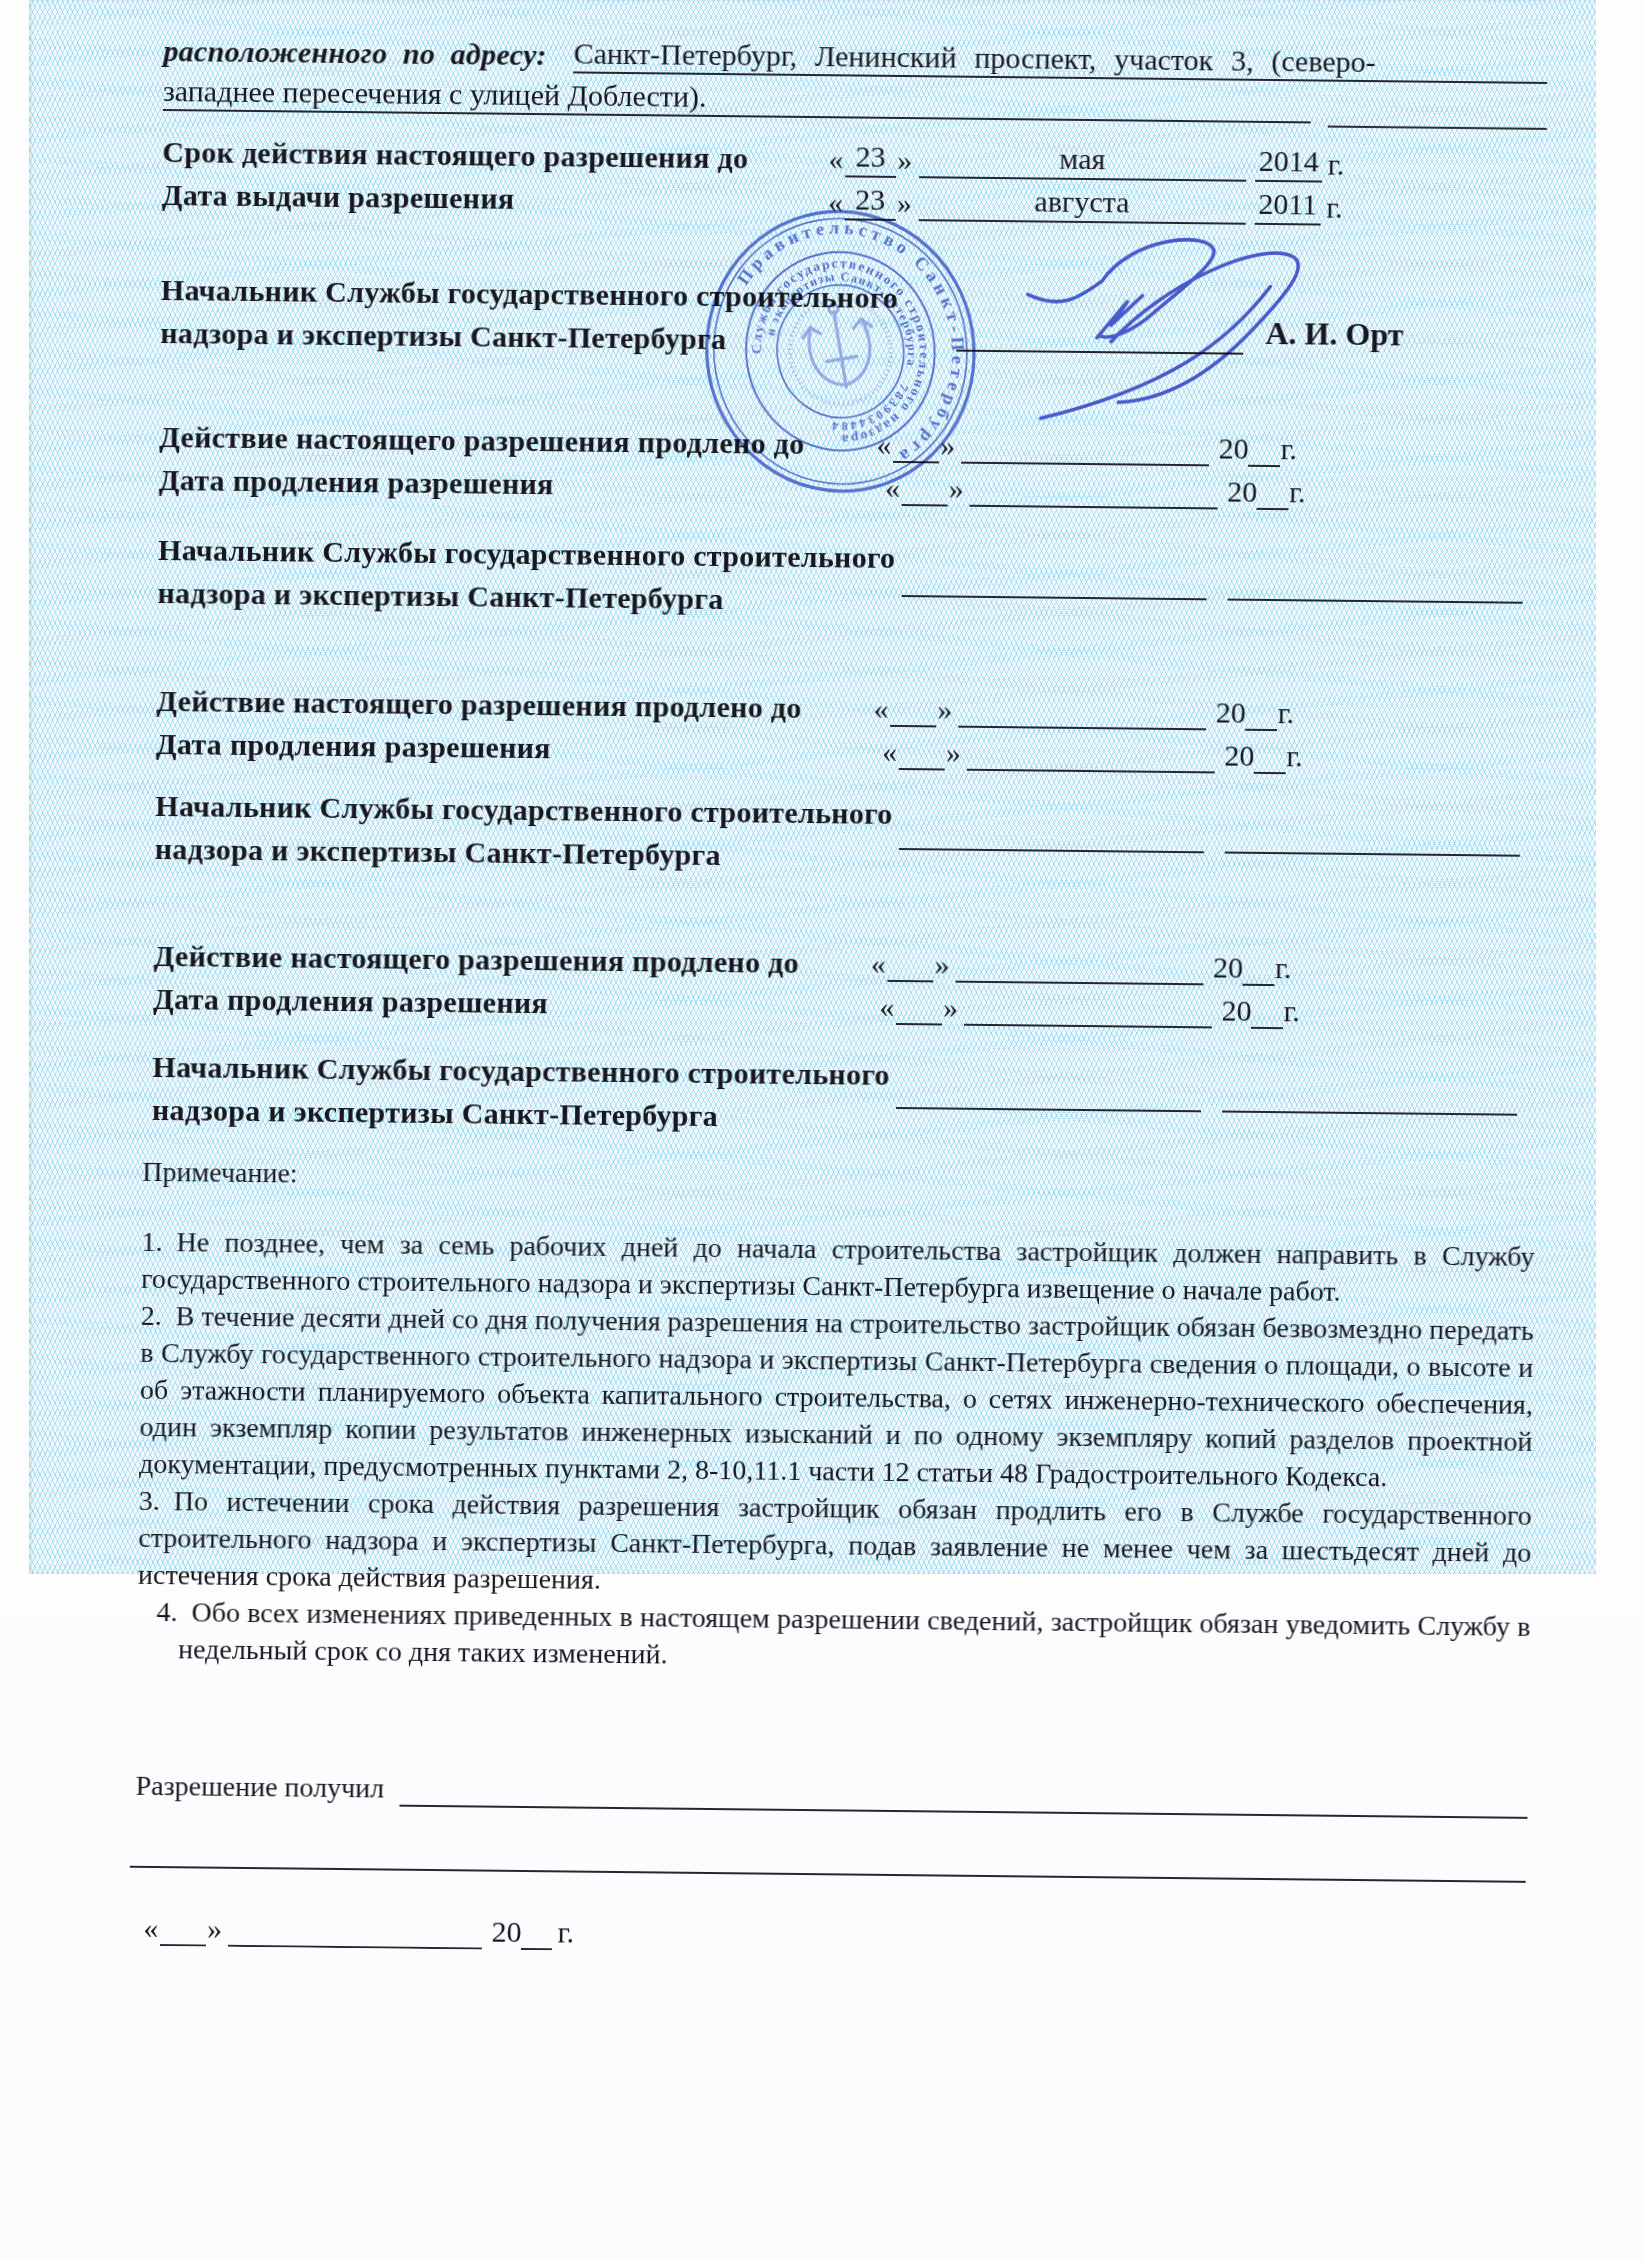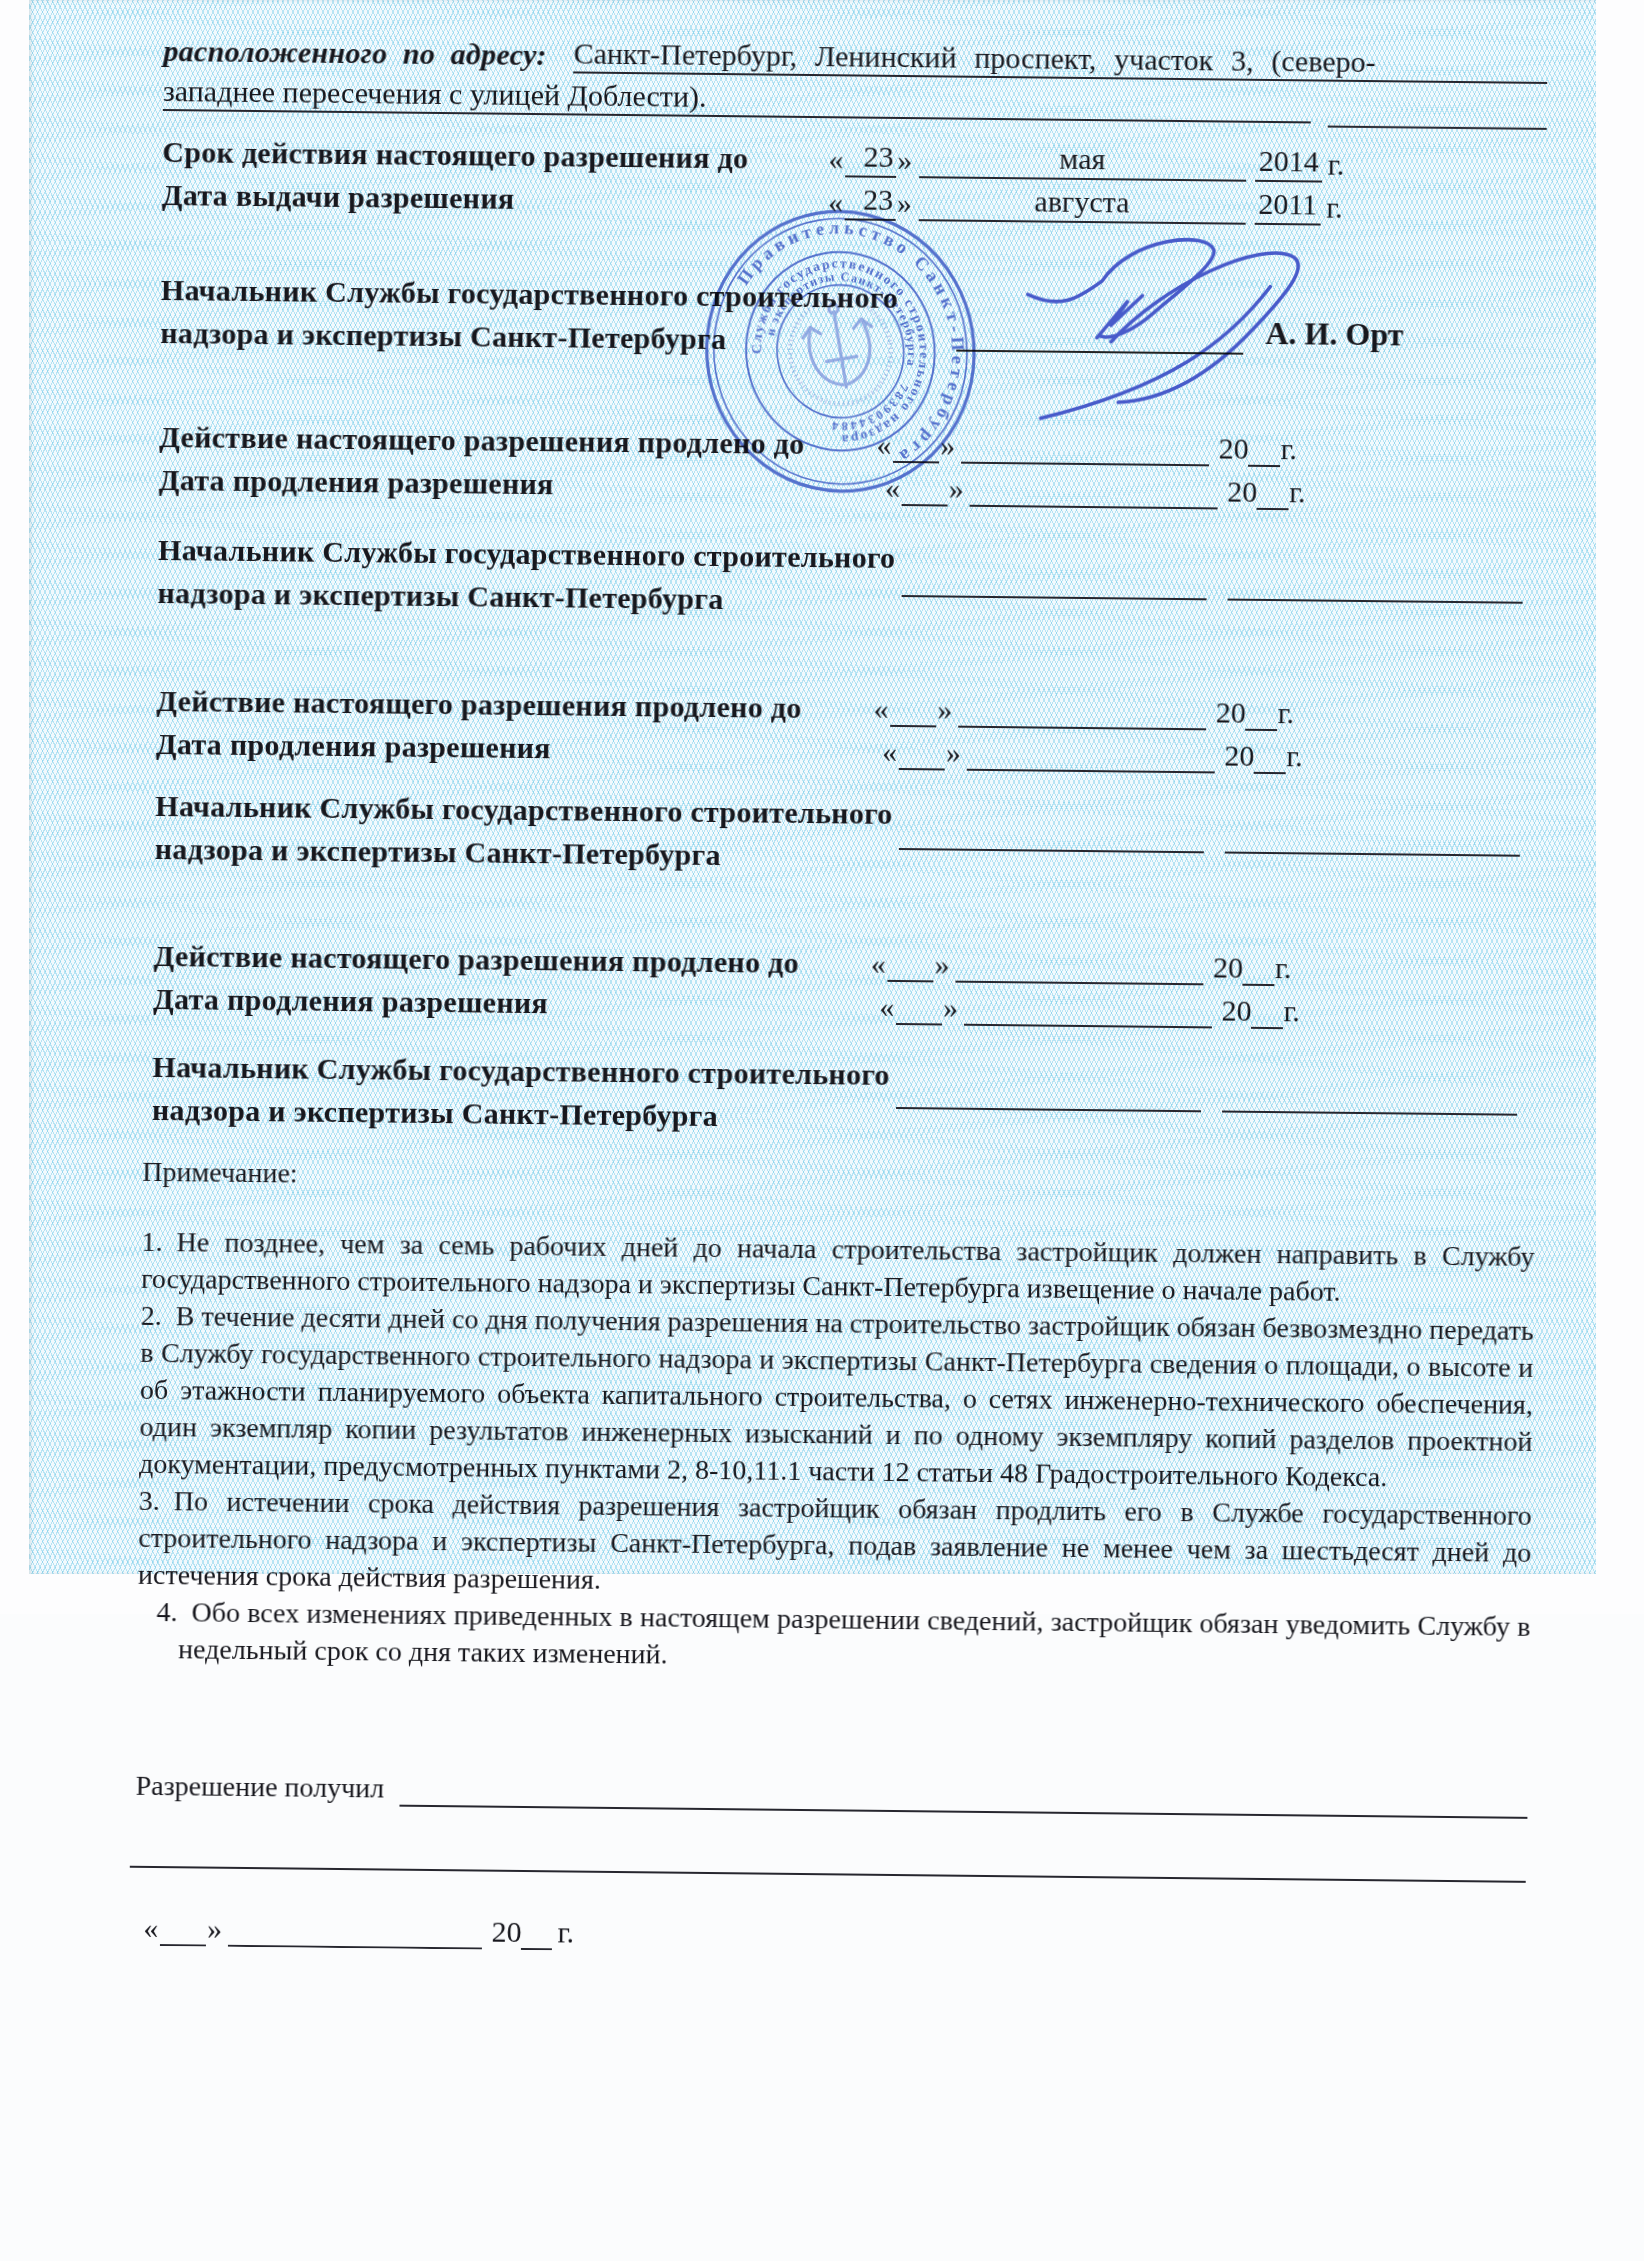--- a/index.html
+++ b/index.html
@@ -30,21 +30,21 @@
   .row{position:absolute;display:flex;align-items:flex-end;height:39px;
        font-size:30px;line-height:36px;white-space:nowrap;}
   .lbl{font-weight:bold;letter-spacing:0.3px;}
   .ital{font-style:italic;}
   .q{padding:0 1.3px;}
   .u{border-bottom:2.6px solid #26262e;}
   .u-blank{display:inline-block;height:33px;}
   .u-text{display:inline-block;text-align:center;padding:0 9px 1.3px 9px;}
   .fill{flex:1 1 auto;}
   .gap8{margin-left:5.2px;} .gap14{margin-left:9px;} .gap26{margin-left:17px;}
-  .w72{width:46px;text-align:right;} .w50{width:32px;} .w348{width:248px;} .w480{width:309px;} .w395{width:254px;}
+  .w72{width:46px;} .w50{width:32px;} .w348{width:248px;} .w480{width:309px;} .w395{width:254px;}
 
   .block{position:absolute;font-size:30px;font-weight:bold;line-height:43px;letter-spacing:0.3px;}
 
   .ulpair{position:absolute;left:908px;display:flex;height:39px;}
   .ulpair .seg1{width:305px;border-bottom:2.6px solid #26262e;}
   .ulpair .seg2{width:295px;margin-left:20.6px;border-bottom:2.6px solid #26262e;}
 
   .sigrow{position:absolute;left:960px;top:296px;display:flex;align-items:flex-end;}
   .sigline{width:287px;height:45px;border-bottom:2.6px solid #222;}
   .signame{margin-left:22px;font-size:32px;font-weight:bold;line-height:44px;white-space:nowrap;}

